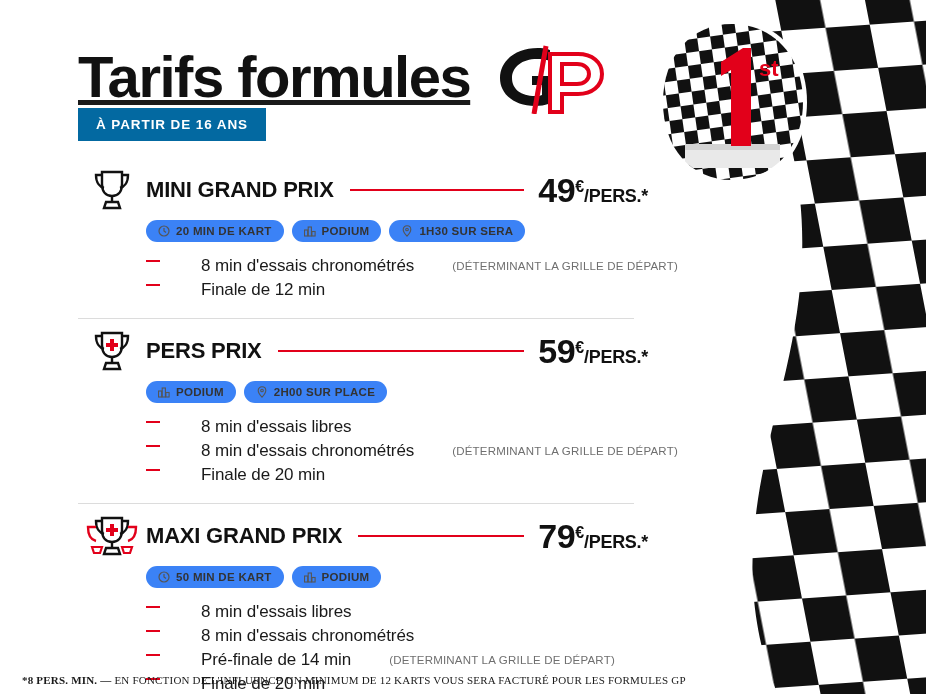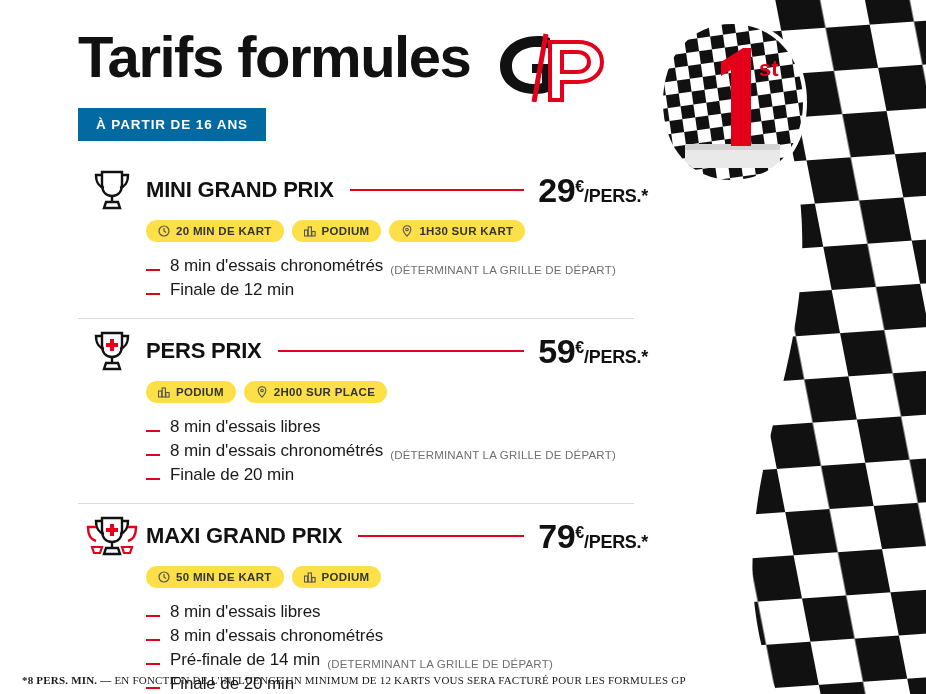--- a/index.html
+++ b/index.html
@@ -22,23 +22,24 @@
     height: 694px;
     overflow: hidden;
     pointer-events: none;
   }
   #flag-wrap svg { display: block; }
 
   
   #title-row {
     position: absolute;
     left: 78px;
-    top: 28px;
-    display: flex;
-    align-items: flex-start;
+    top: 40px;
+    display: flex;
+    align-items: center;
+    text-decoration: underline;
   }
   #page-title {
     font-size: 58px;
     font-weight: bold;
     letter-spacing: -1.5px;
     line-height: 1;
     color: #111;
     white-space: nowrap;
   }
   #gp-logo {
@@ -131,39 +132,40 @@
 
   .chips {
     display: flex;
     gap: 8px;
     margin: 10px 0 0 68px;
   }
   .chip {
     display: flex;
     align-items: center;
     gap: 6px;
-    background: #fde047;
+    background: #3b82f6;
     border-radius: 13px;
     padding: 5px 12px;
     font-size: 11.5px;
     font-weight: bold;
     letter-spacing: 0.3px;
     color: #333;
     white-space: nowrap;
   }
   .chip svg { display: block; }
 
   .bullets {
     margin: 14px 0 0 68px;
   }
   .bullet {
     display: flex;
-    align-items: flex-end;
+    align-items: center;
     margin-bottom: 4px;
     white-space: nowrap;
+    gap: 31px;
   }
   .dash {
     width: 14px;
     height: 2px;
     background: #e2001a;
     margin-right: 10px;
     position: relative;
     top: -5px;
     flex: 0 0 14px;
   }
@@ -268,21 +270,21 @@
           <path d="M13 5 H33 V17 C33 25 29 29 23 29 C17 29 13 25 13 17 Z" fill="none" stroke="#111" stroke-width="2.4"></path>
           <path d="M13 8 H7 C7 16 11 20 15 21" fill="none" stroke="#111" stroke-width="2.4"></path>
           <path d="M33 8 H39 C39 16 35 20 31 21" fill="none" stroke="#111" stroke-width="2.4"></path>
           <path d="M23 29 V35" stroke="#111" stroke-width="2.4"></path>
           <path d="M15 41 H31 L29 35 H17 Z" fill="none" stroke="#111" stroke-width="2.4"></path>
         </svg>
       </div>
       <div class="formula-name">MINI GRAND PRIX</div>
       <div class="rule"></div>
       <div class="price">
-        <span class="amount">29</span>
+        <span class="amount">49</span>
         <span class="euro">€</span>
         <span class="pers">/PERS.*</span>
       </div>
     </div>
 
     <div class="chips">
       <div class="chip">
         <span>
           <svg width="12" height="12" viewBox="0 0 12 12">
               <circle cx="6" cy="6" r="5" fill="none" stroke="#555" stroke-width="1.2"></circle>
@@ -301,21 +303,21 @@
         </span>
         <span>PODIUM</span>
       </div>
       <div class="chip">
         <span>
           <svg width="12" height="12" viewBox="0 0 12 12">
               <path d="M6 0.8 C8.2 0.8 9.8 2.4 9.8 4.5 C9.8 7.2 6 11.2 6 11.2 C6 11.2 2.2 7.2 2.2 4.5 C2.2 2.4 3.8 0.8 6 0.8 Z" fill="none" stroke="#555" stroke-width="1.1"></path>
               <circle cx="6" cy="4.5" r="1.3" fill="none" stroke="#555" stroke-width="1.1"></circle>
             </svg>
         </span>
-        <span>1H30 SUR KART</span>
+        <span>1H30 SUR SERA</span>
       </div>
     </div>
 
     <div class="bullets">
       <div class="bullet">
         <span class="dash"></span>
         <span class="bullet-main">8 min d'essais chronométrés</span>
         <span class="bullet-note">(DÉTERMINANT LA GRILLE DE DÉPART)</span>
       </div>
       <div class="bullet">

